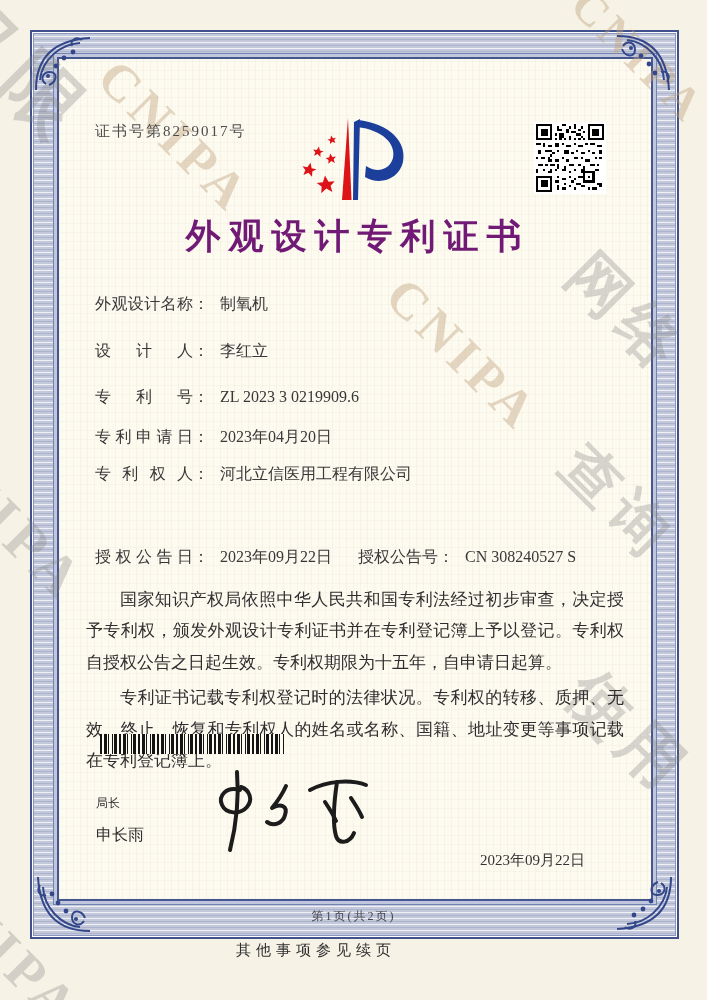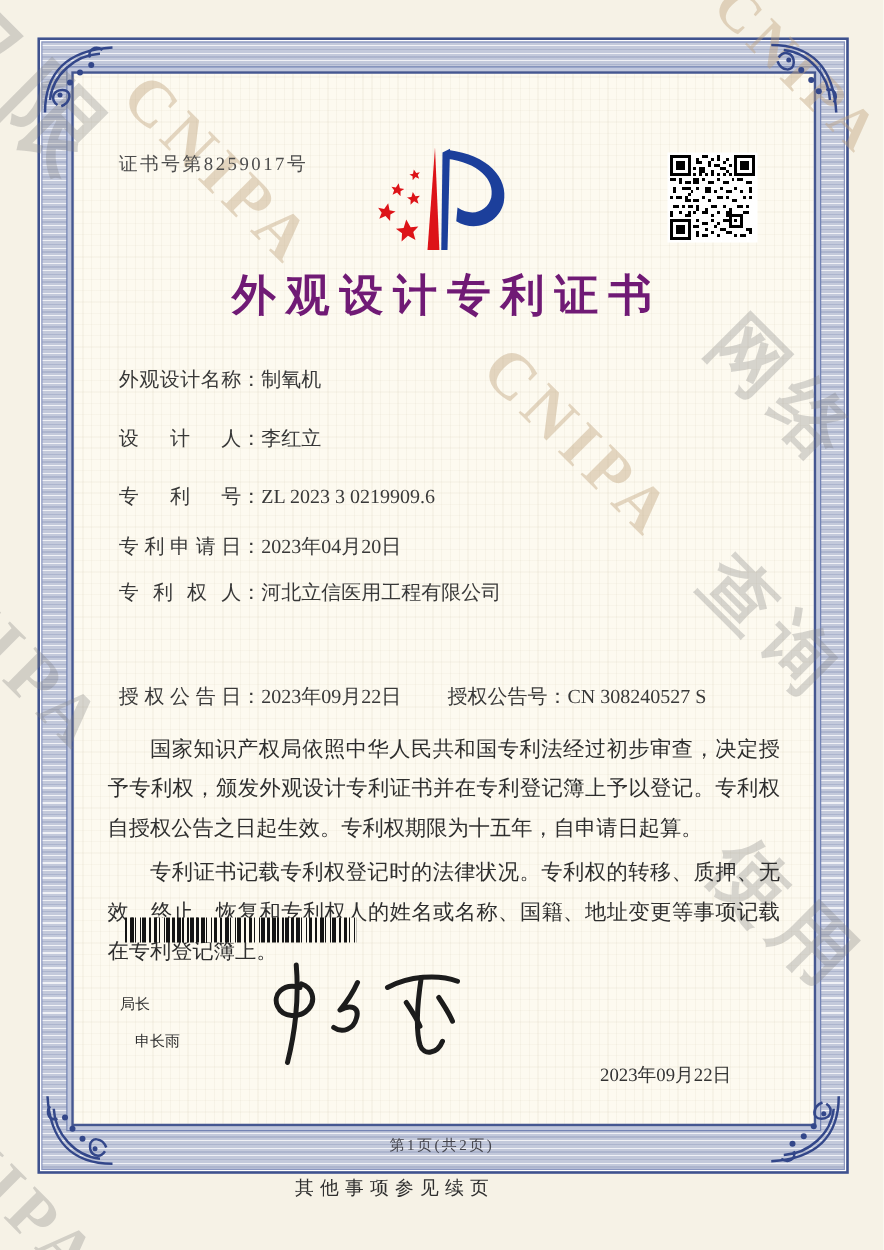--- a/index.html
+++ b/index.html
@@ -55,34 +55,34 @@
   
   .content{position:absolute;inset:0;z-index:5;}
   .cert-no{position:absolute;left:95px;top:122px;font-size:15px;letter-spacing:2px;color:#4c4c4c;}
   .logo{position:absolute;left:288px;top:100px;width:140px;height:106px;}
   .qr{position:absolute;left:534px;top:122px;width:68px;height:68px;background:#fff;padding:2px;}
   .title{position:absolute;left:0;top:213px;width:707px;margin:0;text-align:center;
          font-size:35px;font-weight:bold;letter-spacing:8px;text-indent:8px;color:#701a75;}
   .frow{position:absolute;left:95px;font-size:16px;color:#383838;white-space:nowrap;}
   .flabel{display:inline-block;width:98px;text-align:justify;text-align-last:justify;vertical-align:top;}
   .fcolon{display:inline-block;}
-  .fvalue{display:inline-block;margin-left:0;text-align:center;}
+  .fvalue{display:inline-block;margin-left:11px;text-align:center;}
   .grant-pair{position:absolute;left:263px;top:0;}
   .r1{top:294px;} .r2{top:341px;} .r3{top:387px;} .r4{top:427px;}
   .r5{top:464px;} .r6{top:504px;} .r7{top:547px;}
   .paras{position:absolute;left:86px;top:584px;width:538px;font-size:17px;
          line-height:1.85;text-align:justify;color:#2e2e2e;}
   .paras p{margin:0 0 4px 0;text-indent:2em;}
   .barcode{position:absolute;left:100px;top:734px;width:185px;height:20px;
     background:repeating-linear-gradient(90deg,
       #141414 0 2px,#fdfaf0 2px 4px,#141414 4px 7px,#fdfaf0 7px 8px,
       #141414 8px 9px,#fdfaf0 9px 12px,#141414 12px 13px,#fdfaf0 13px 14px,
       #141414 14px 17px,#fdfaf0 17px 19px);}
   .official-title{position:absolute;left:96px;top:795px;font-size:12px;font-family:"Liberation Sans",sans-serif;}
-  .official-name{position:absolute;left:108px;top:825px;font-size:12px;font-family:"Liberation Sans",sans-serif;}
+  .official-name{position:absolute;left:96px;top:825px;font-size:16px;font-family:"Liberation Sans",sans-serif;}
   .signature{position:absolute;left:200px;top:760px;width:180px;height:98px;}
   .issue-date{position:absolute;left:480px;top:851px;font-size:15px;color:#333;}
   .page-num{position:absolute;left:0;top:908px;width:707px;text-align:center;
             font-size:12px;letter-spacing:2px;color:#43434b;z-index:6;}
   .footer-note{position:absolute;left:0;top:941px;width:632px;text-align:center;
                font-size:15px;letter-spacing:5px;color:#2e2e2e;z-index:6;}
 </style>
 </head>
 <body>
 

